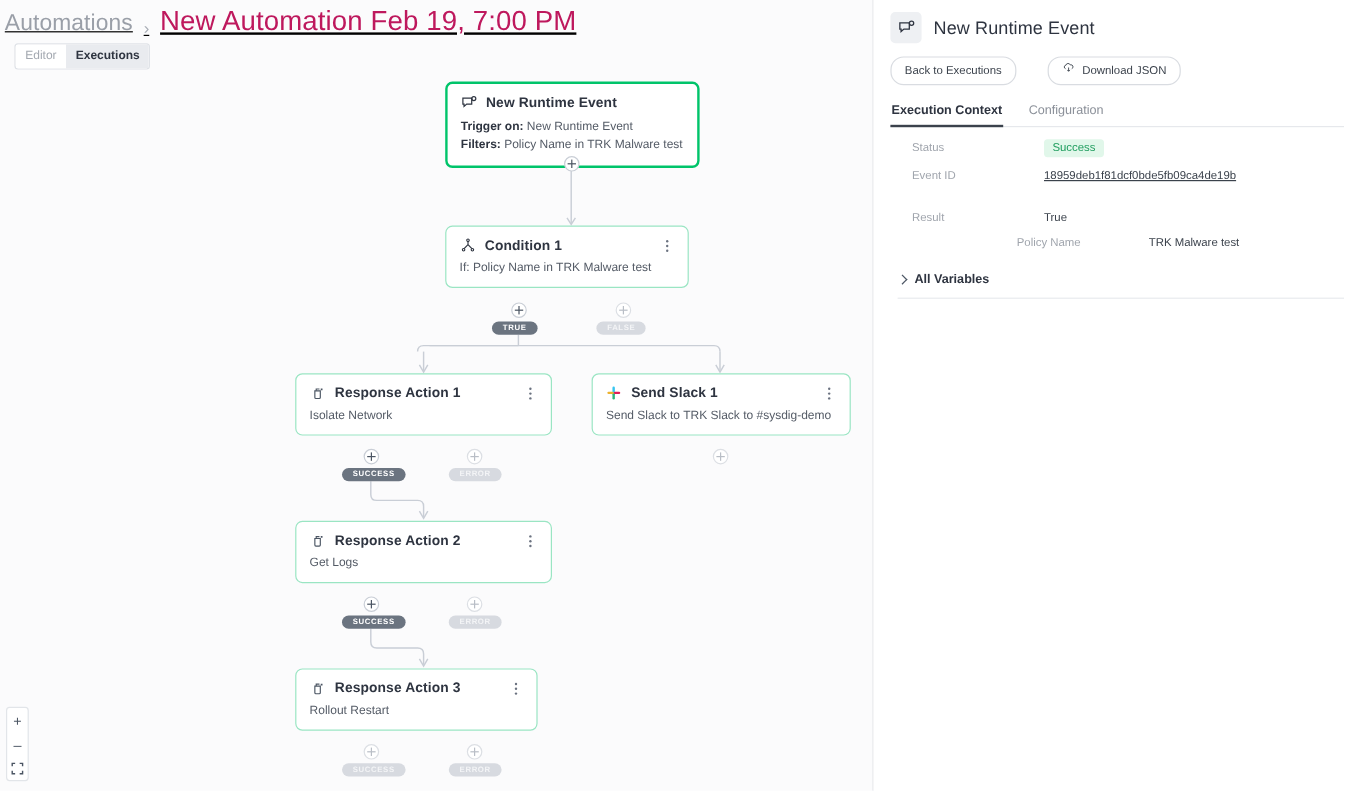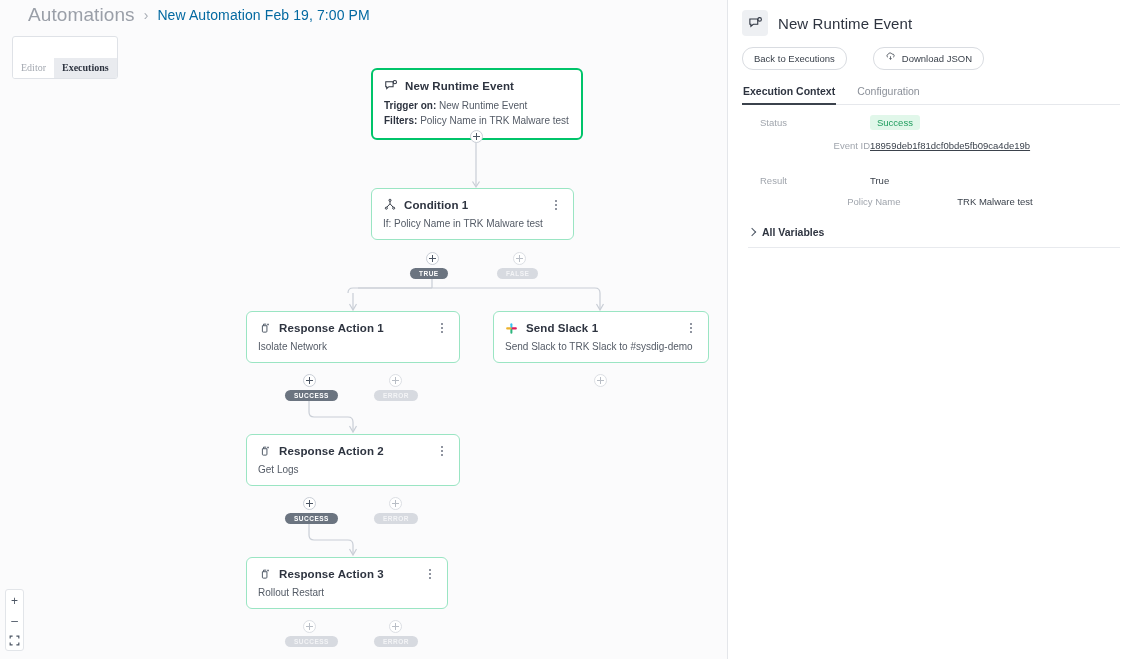--- a/index.html
+++ b/index.html
@@ -15,39 +15,39 @@
   #canvas-pane {
     position: relative;
     width: 728px; height: 659px;
     background: #fbfbfc;
     border-right: 1px solid #e4e6ea;
     overflow: hidden;
   }
 
   
   #breadcrumb {
-    position: absolute; left: 28px; top: 4px;
-    display: flex; align-items: center; gap: 9px;
+    position: absolute; left: 4px; top: 4px;
+    display: flex; align-items: flex-end; gap: 9px;
     white-space: nowrap;
+    text-decoration: underline;
   }
   .crumb-parent { font-size: 19px; color: #9a9fa8; letter-spacing: .1px; }
   .crumb-sep { font-size: 14px; color: #a8adb5; }
-  .crumb-current { font-size: 14px; color: #0369a1; letter-spacing: .1px; }
+  .crumb-current { font-size: 23px; color: #be185d; letter-spacing: .1px; }
 
   
   #view-toggle {
     position: absolute; left: 12px; top: 36px;
     display: flex; border: 1px solid #dfe2e7; border-radius: 3px;
     overflow: hidden; background: #fff;
   }
   .toggle-btn {
     font-size: 10px; padding: 4px 8px 5px; cursor: pointer;
     background: #fff; color: #a3a8b0; border: none;
-    font-family: Liberation Serif, serif;
-    margin-top: 21px;
+    font-family: Liberation Sans, sans-serif;
   }
   .toggle-btn.active { background: #e9ebef; color: #2e3440; font-weight: bold; }
 
   
   .node {
     position: absolute;
     background: #ffffff;
     border-radius: 6px;
     border: 1.5px solid #9ae5c3;
   }
@@ -392,21 +392,21 @@
       <div class="tab active">Execution Context</div>
       <div class="tab">Configuration</div>
     </div>
 
 
     <div id="details-rows">
       <div class="drow">
         <span class="dlabel">Status</span>
         <span class="badge-ok">Success</span>
       </div>
-      <div class="drow" style="margin-top:5px;text-align:right;">
+      <div class="drow" style="margin-top:5px;">
         <span class="dlabel">Event ID</span>
         <span class="dval link">18959deb1f81dcf0bde5fb09ca4de19b</span>
       </div>
       <div class="drow" style="margin-top:17px;">
         <span class="dlabel">Result</span>
         <span class="dval">True</span>
       </div>
       <div class="drow" style="margin-top:3px;justify-content:center;">
         <span class="dlabel">Policy Name</span>
         <span class="dval">TRK Malware test</span>

